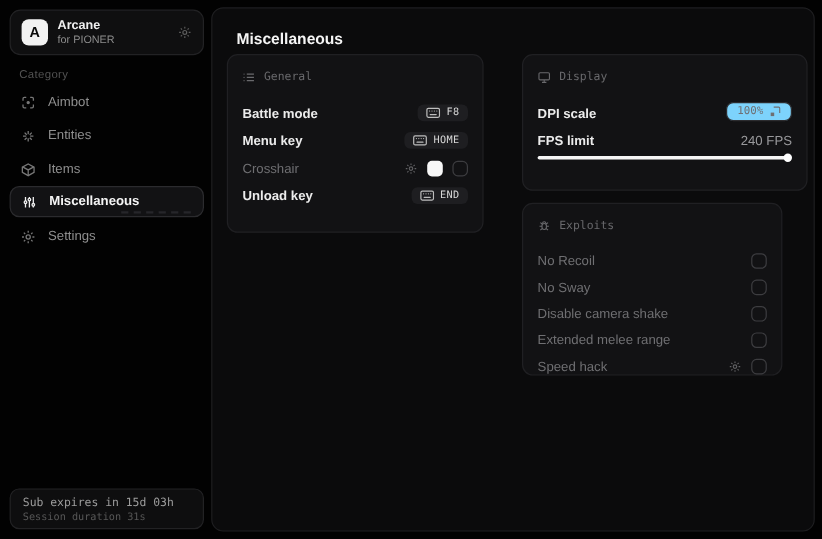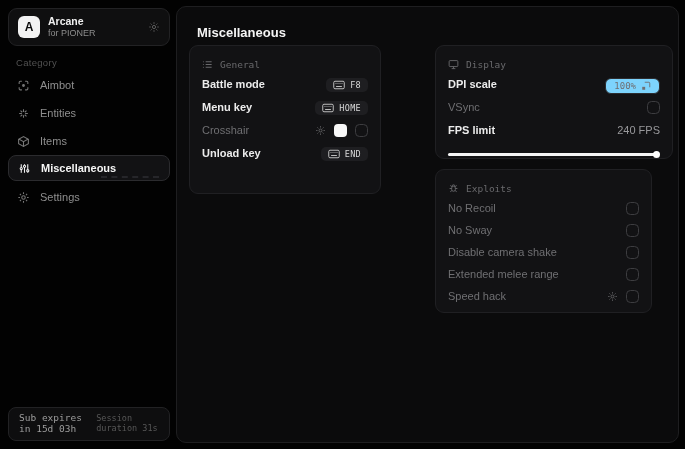--- a/index.html
+++ b/index.html
@@ -50,51 +50,51 @@
   .nav-item.active .icon { color:#f0f0f0; }
   .nav-item.active + .nav-item { margin-top:2px; }
   .nav-dashes {
     position:absolute; right:10px; bottom:2px; width:58px; height:0;
     border-bottom:2px dashed #26262a;
   }
 
   .footer-card {
     position:absolute; left:8px; top:407px; width:162px; height:34px;
     background:#0e0e0f; border:1px solid #222224; border-radius:8px;
-    padding:4px 10px; display:flex; flex-direction:row; justify-content:flex-end;
+    padding:4px 10px; display:flex; flex-direction:column; justify-content:flex-end;
   }
   .foot1 { font-family:"DejaVu Sans Mono", monospace; font-size:9.5px; color:#9d9d9d; }
   .foot2 { font-family:"DejaVu Sans Mono", monospace; font-size:8.5px; color:#575757; margin-top:1px; }
 
   
   .main {
     position:absolute; left:176px; top:6px; width:503px; height:437px;
     background:#0b0b0c; border:1px solid #1e1e20; border-radius:10px;
   }
   .page-title {
     position:absolute; left:20px; top:18px;
     font-size:13px; font-weight:bold; color:#f5f5f5;
   }
   .panel {
     position:absolute; background:#121214; border:1px solid #202023;
     border-radius:9px; padding:9px 12px;
   }
-  .panel-general  { left:12px;  top:38px;  width:192px; height:149px; }
+  .panel-general  { left:12px;  top:38px;  width:214px; height:149px; }
   .panel-display  { left:258px; top:38px;  width:238px; height:114px; }
   .panel-exploits { left:258px; top:162px; width:217px; height:144px; }
 
   .panel-head {
     display:flex; align-items:center; gap:7px;
     font-family:"DejaVu Sans Mono", monospace; font-size:9.5px; color:#69696c;
     height:18px; margin-bottom:5px;
   }
   .panel-head .icon { color:#69696c; }
 
   .row {
-    display:flex; align-items:flex-start; justify-content:space-between;
+    display:flex; align-items:flex-end; justify-content:space-between;
     height:23px;
   }
   .row-exp { height:22px; }
   .lbl        { font-size:11px; color:#6f6f72; }
   .lbl.strong { color:#ececec; font-weight:bold; }
 
   .pill {
     display:inline-flex; align-items:center; gap:5px;
     background:#1e1e21; border-radius:5px; padding:2px 7px;
     color:#bdbdbd; cursor:pointer;
@@ -299,24 +299,20 @@
           <span class="dpi-txt">100%</span>
           <span class="icon">
             <svg width="10" height="10" viewBox="0 0 24 24" fill="none" stroke="currentColor" stroke-width="2.2">
                 <rect x="3" y="14" width="7" height="7" fill="currentColor" stroke="none"></rect>
                 <path d="M9 3h10a2 2 0 0 1 2 2v10"></path>
               </svg>
           </span>
         </span>
       </div>
 
-      <div class="row">
-        <span class="lbl">VSync</span>
-        <span class="checkbox"></span>
-      </div>
 
       <div class="row">
         <span class="lbl strong">FPS limit</span>
         <span class="fps-value">240 FPS</span>
       </div>
 
       <div class="slider">
         <span class="slider-track"></span>
         <span class="slider-fill" style="width: 98%;"></span>
         <span class="slider-thumb" style="left: calc(98% - 3px);"></span>

